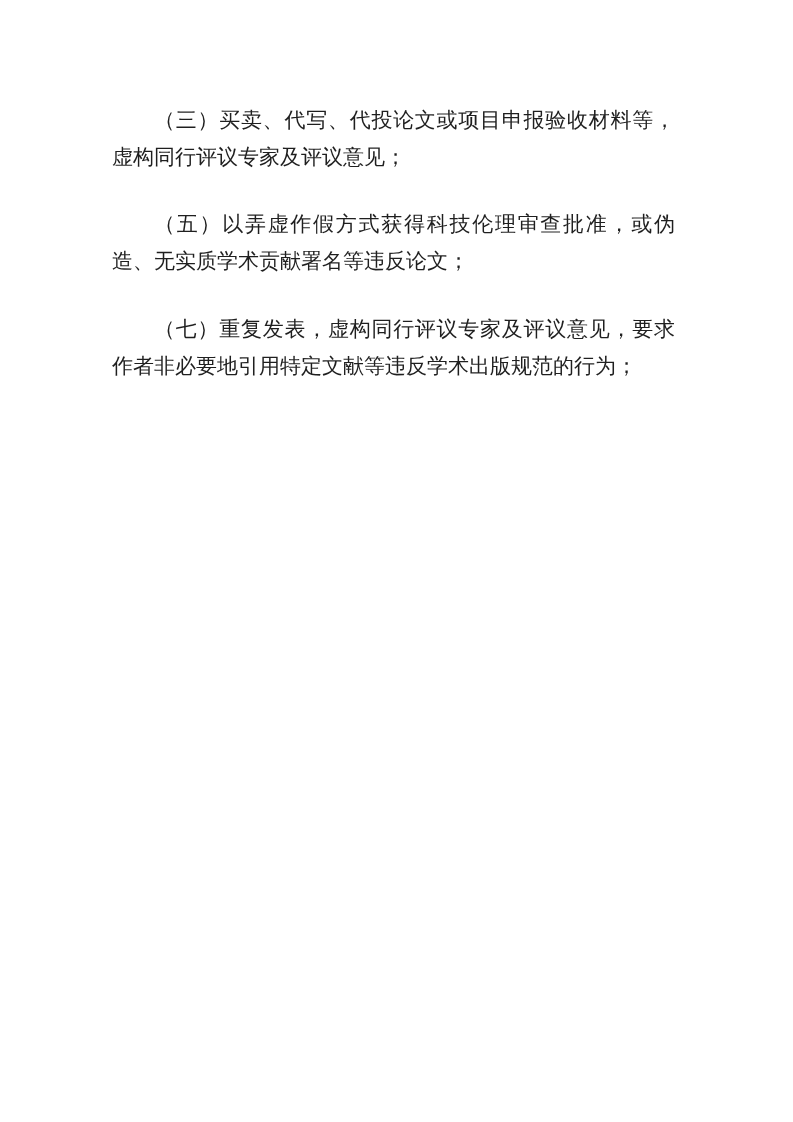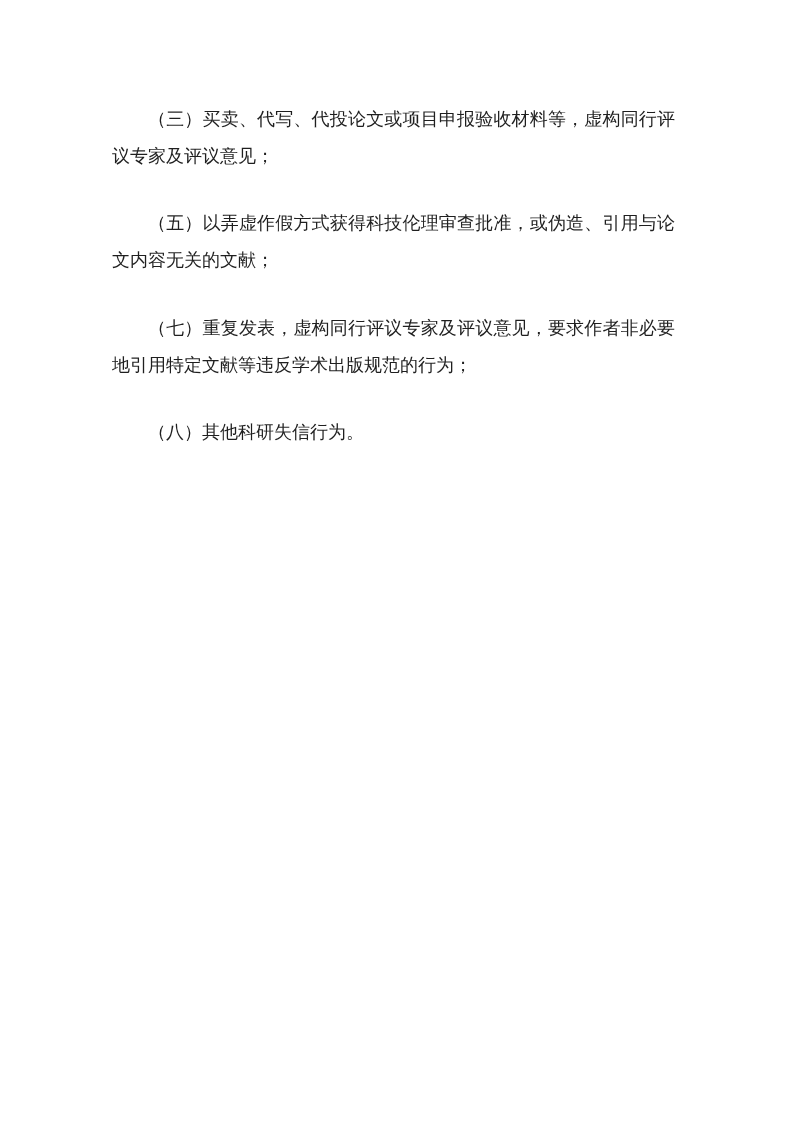--- a/index.html
+++ b/index.html
@@ -15,33 +15,32 @@
     overflow: hidden;
   }
   .content {
     position: absolute;
     left: 112px;
     top: 102px;
     width: 563px;
   }
   p.clause {
     margin: 0 0 31px 0;
-    font-family: Liberation Mono, monospace;
-    font-size: 18px;
+    font-family: Liberation Sans, sans-serif;
+    font-size: 21px;
     line-height: 36.7px;
     color: #1f1f1f;
     text-indent: 2em;
     text-align: justify;
     text-justify: inter-ideograph;
     font-weight: 400;
   }
 </style>
 </head>
 <body>
 
 <div class="page">
   <div class="content">
     <p class="clause">（三）买卖、代写、代投论文或项目申报验收材料等，虚构同行评议专家及评议意见；</p>
-    <p class="clause">（五）以弄虚作假方式获得科技伦理审查批准，或伪造、引用与论文内容无关的文献；</p>
+    <p class="clause">（五）以弄虚作假方式获得科技伦理审查批准，或伪造、无实质学术贡献署名等违反论文；</p>
     <p class="clause">（七）重复发表，虚构同行评议专家及评议意见，要求作者非必要地引用特定文献等违反学术出版规范的行为；</p>
-    <p class="clause">（八）其他科研失信行为。</p>
   </div>
 </div>
 
 </body></html>

